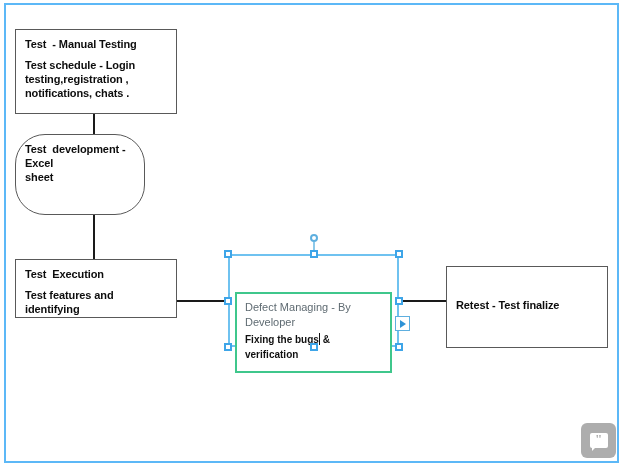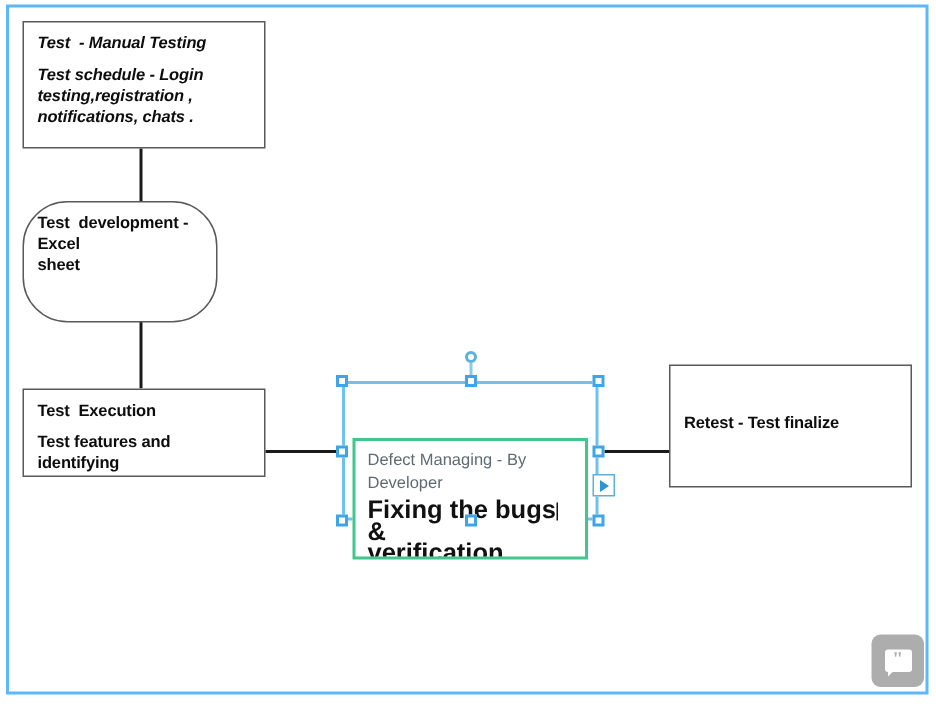--- a/index.html
+++ b/index.html
@@ -85,21 +85,21 @@
     margin-top: 32px;
   }
   #sel-shape .t-normal {
     font-size: 11px;
     font-weight: normal;
     color: #5f6b72;
     line-height: 14.5px;
     white-space: pre-wrap;
   }
   #sel-shape .t-bold {
-    font-size: 17px;
+    font-size: 10px;
     font-weight: bold;
     color: #111111;
     line-height: 14.5px;
     white-space: pre-wrap;
     position: relative;
   }
   #sel-shape .spacer { height: 4px; }
   .caret {
     display: inline-block;
     width: 1px;
@@ -218,42 +218,42 @@
 <div id="canvas">
 
   <div class="conn-v" style="left:87px; top:93px; height:38px;"></div>
 
   <div class="conn-v" style="left:87px; top:209px; height:45px;"></div>
 
   <div class="conn-h" style="left:170px; top:295px; width:53px;"></div>
 
   <div class="conn-h" style="left:391px; top:295px; width:50px;"></div>
 
-  <div class="node" style="left:9px; top:9px; width:162px; height:85px;font-style:italic;">
+  <div class="node" style="left:9px; top:24px; width:162px; height:85px;">
     <div class="ln">Test  - Manual Testing</div>
     <div class="gap"></div>
     <div class="ln">Test schedule - Login
 testing,registration ,
 notifications, chats .</div>
   </div>
 
   <div class="node" style="left:9px; top:129px; width:130px; height:81px;border-radius:30px;">
     <div class="ln">Test  development - Excel
 sheet</div>
     <div class="gap"></div>
   </div>
 
   <div class="node" style="left:9px; top:254px; width:162px; height:59px;">
     <div class="ln">Test  Execution</div>
     <div class="gap"></div>
     <div class="ln">Test features and identifying
 the defects in application .</div>
   </div>
 
-  <div class="node" style="left:440px; top:238px; width:162px; height:82px; padding-top:31px;">
+  <div class="node" style="left:440px; top:261px; width:162px; height:82px; padding-top:31px;">
     <div class="ln">Retest - Test finalize</div>
   </div>
 
   <div id="sel-wrap">
 
     <div id="sel-outline"></div>
 
     <div id="rot-stem"></div>
     <div id="rot-knob"></div>
 

